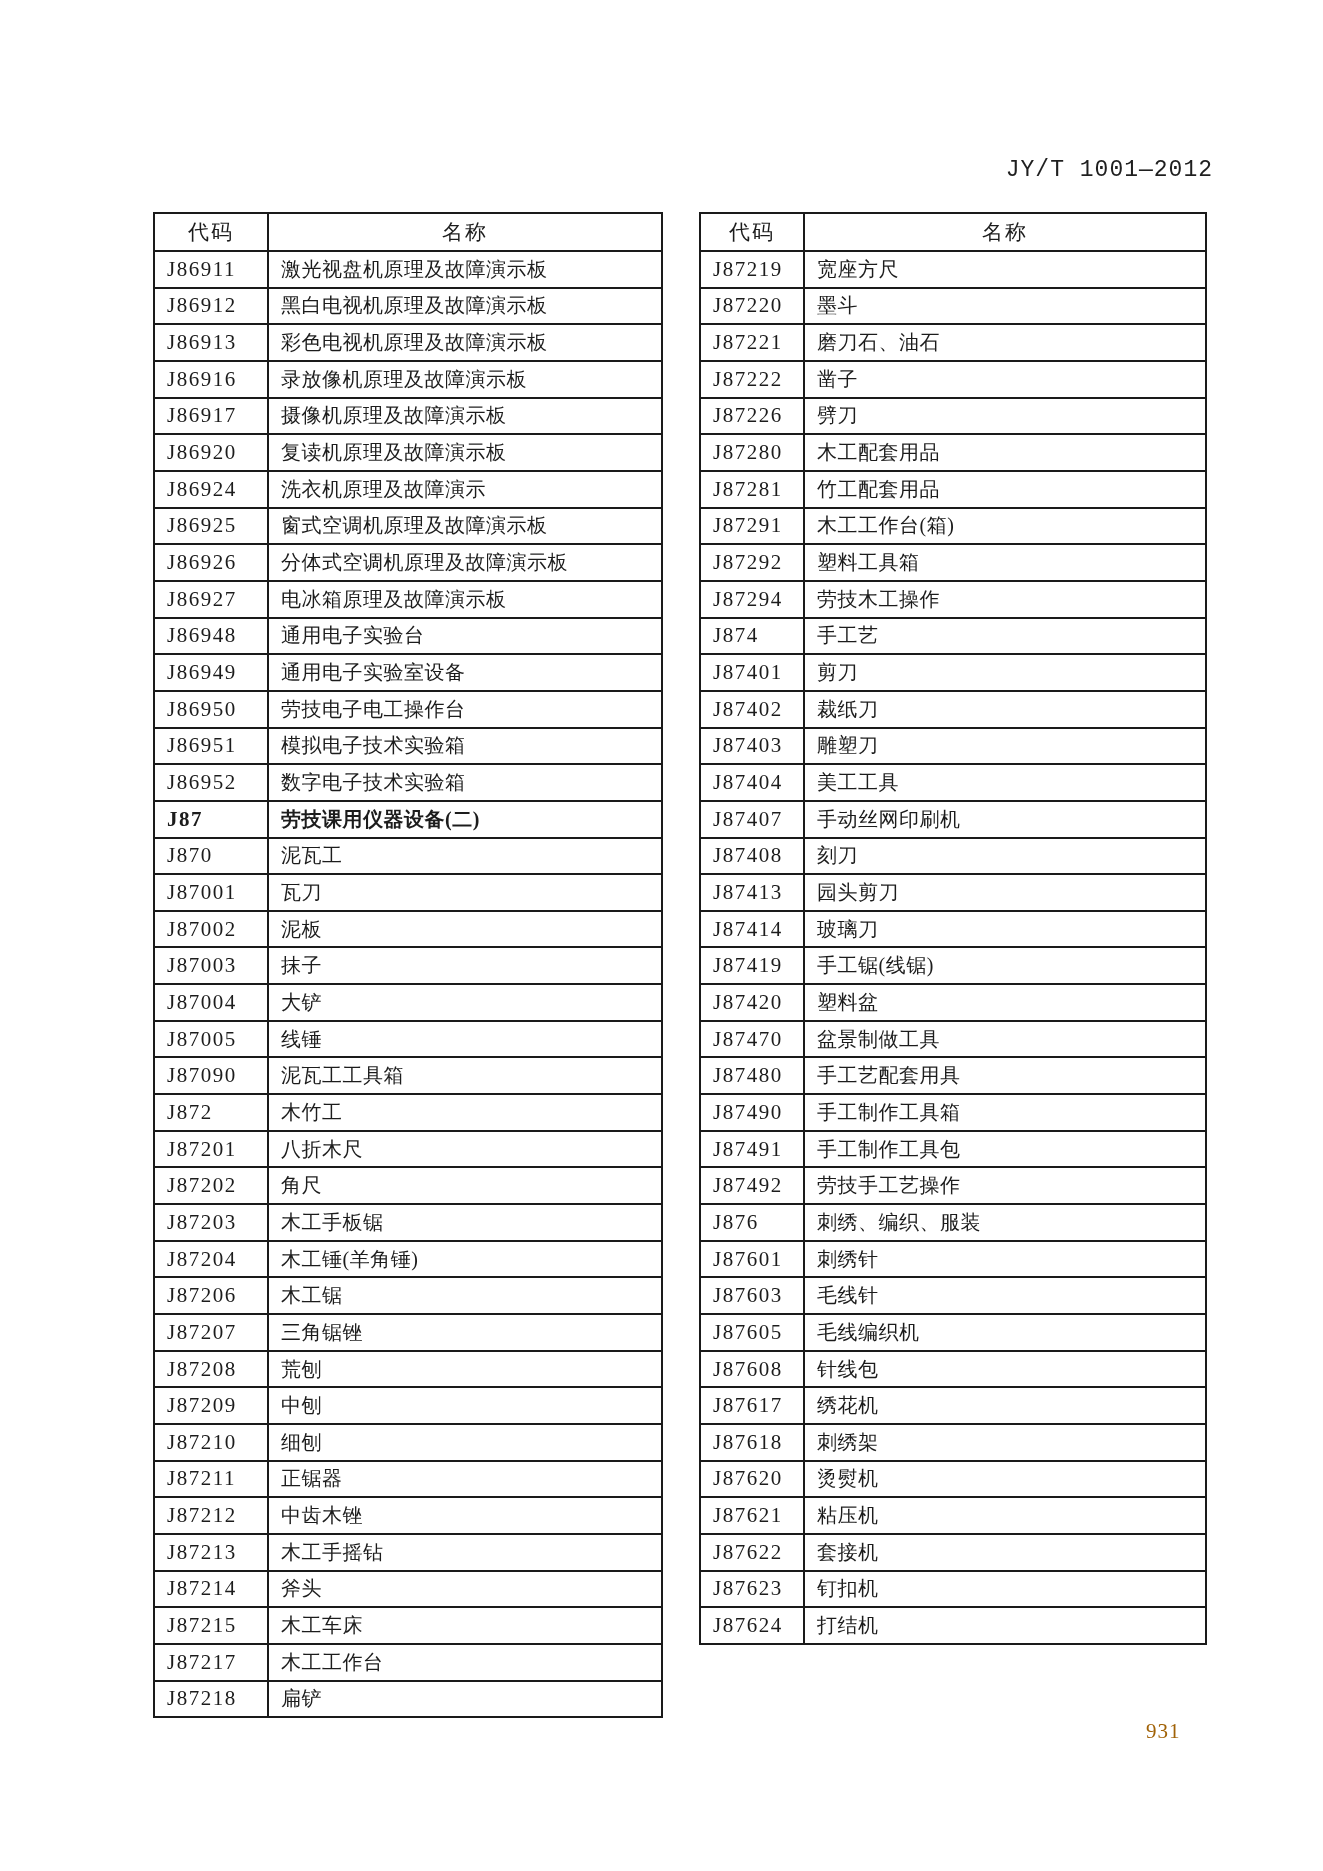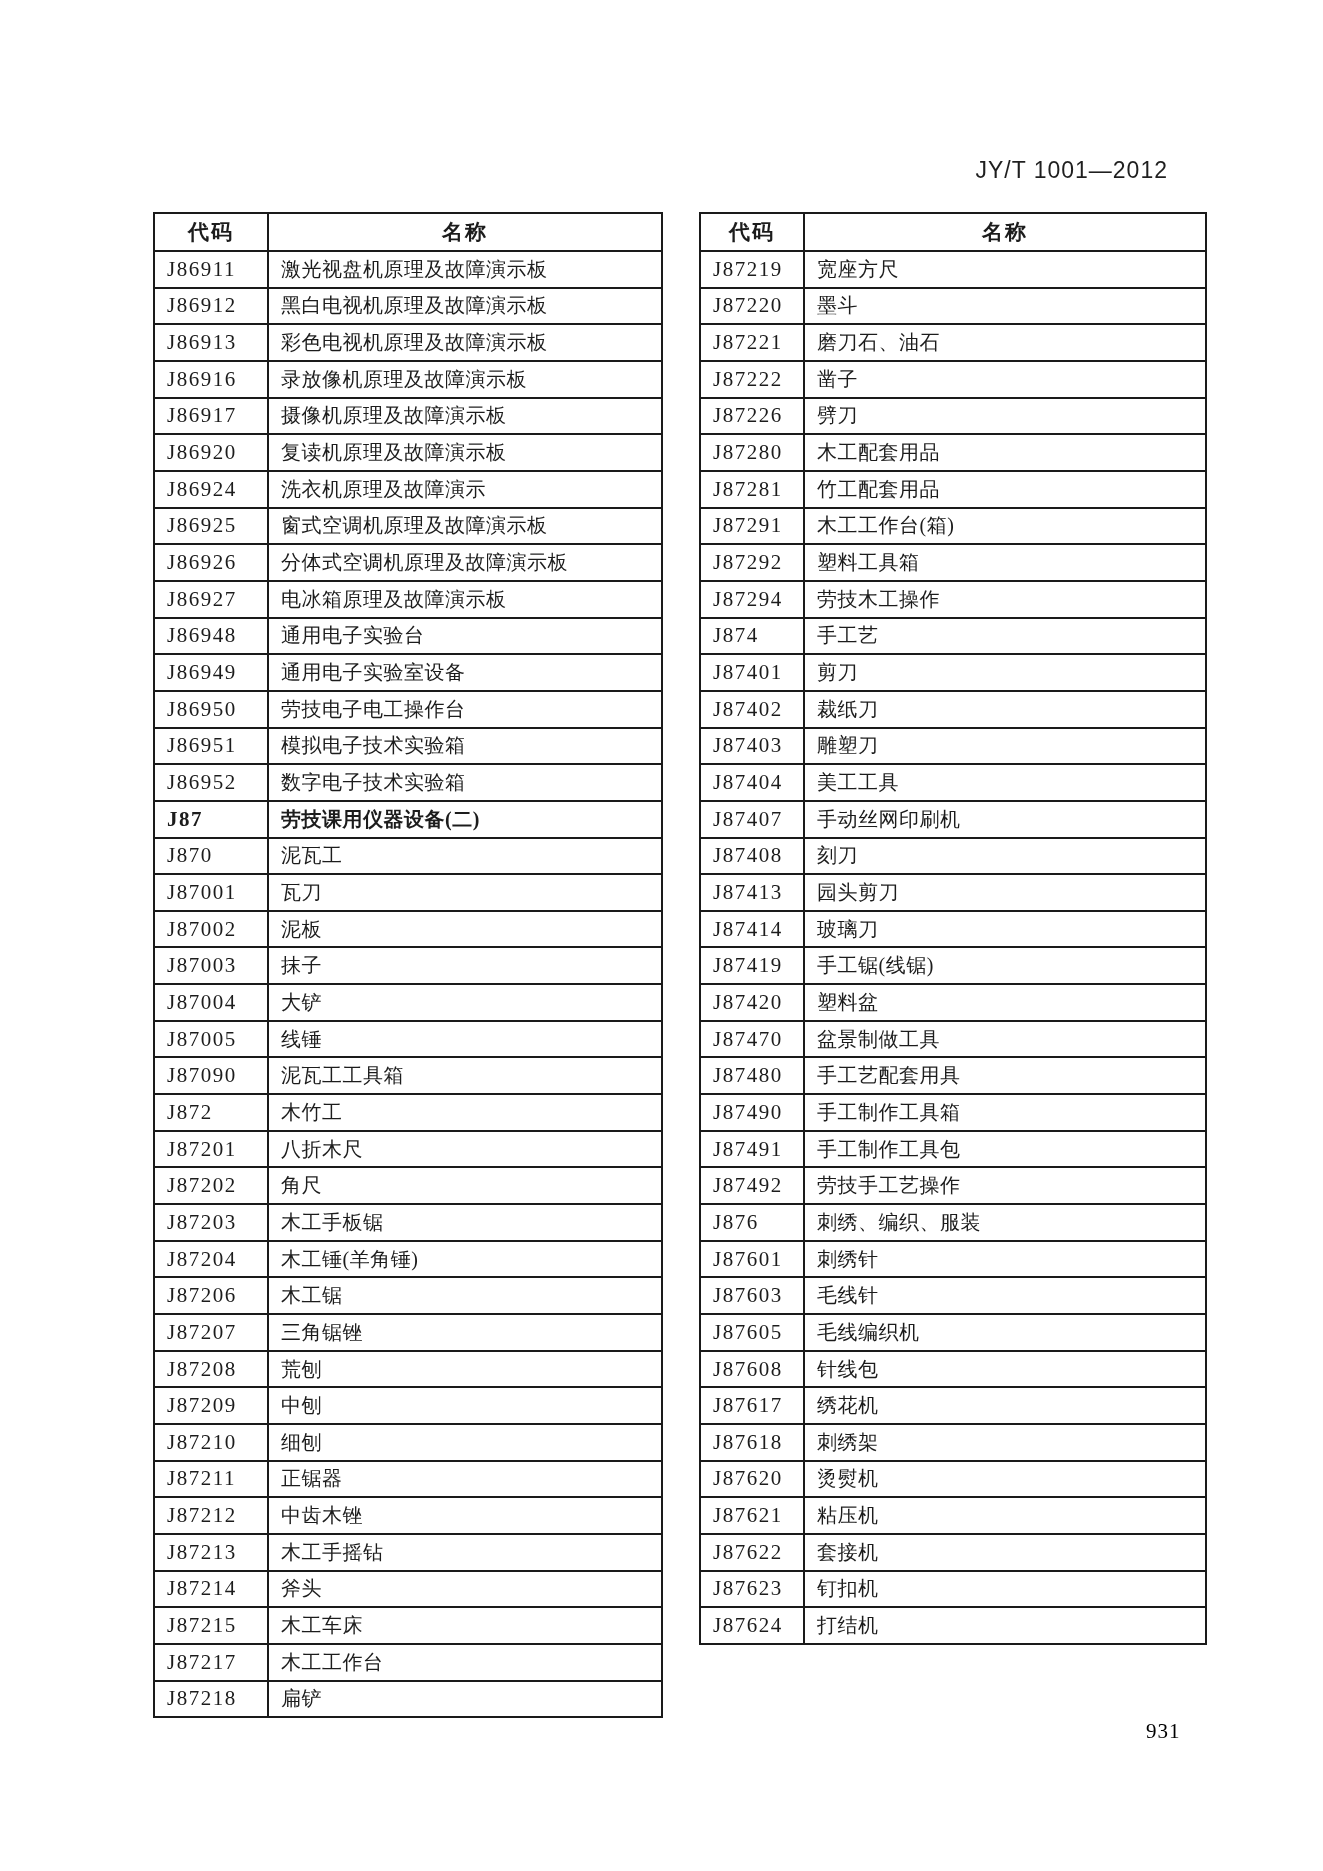--- a/index.html
+++ b/index.html
@@ -8,43 +8,43 @@
     width: 1323px;
     height: 1871px;
     background: #ffffff;
     font-family: "Liberation Serif", "DejaVu Serif", serif;
     color: #1c1c1c;
     overflow: hidden;
   }
   .doc-header {
     position: absolute;
     top: 157px;
-    left: 868px;
+    left: 913px;
     width: 300px;
     text-align: right;
-    font-family: Liberation Sans, sans-serif;
+    font-family: Liberation Mono, monospace;
     font-size: 23px;
     letter-spacing: 1px;
     color: #1f1f1f;
   }
   .code-table {
     position: absolute;
     top: 212px;
     border-collapse: collapse;
     table-layout: fixed;
   }
   .code-table.left  { left: 153px; width: 510px; }
   .code-table.right { left: 699px; width: 508px; }
   .code-table, .code-table th, .code-table td {
     border: 2px solid #1a1a1a;
   }
   .code-table th {
     height: 36px;
     font-size: 21px;
-    font-weight: bold;
+    font-weight: normal;
     text-align: center;
     vertical-align: middle;
     letter-spacing: 2px;
     padding: 0;
   }
   .code-table td {
     height: 34.66px;
     vertical-align: middle;
     padding: 0 0 0 12px;
     overflow: hidden;
@@ -57,21 +57,21 @@
   .code-table td.name-cell {
     font-size: 20px;
     letter-spacing: 0.5px;
   }
   .code-table tr.bold-row td { font-weight: bold; }
   .page-number {
     position: absolute;
     top: 1719px;
     left: 1146px;
     font-size: 21px;
-    color: #000000;
+    color: #a16207;
     letter-spacing: 1px;
   }
 </style>
 </head>
 <body>
 
 <div class="page">
 
   <div class="doc-header">JY/T 1001—2012</div>
 

